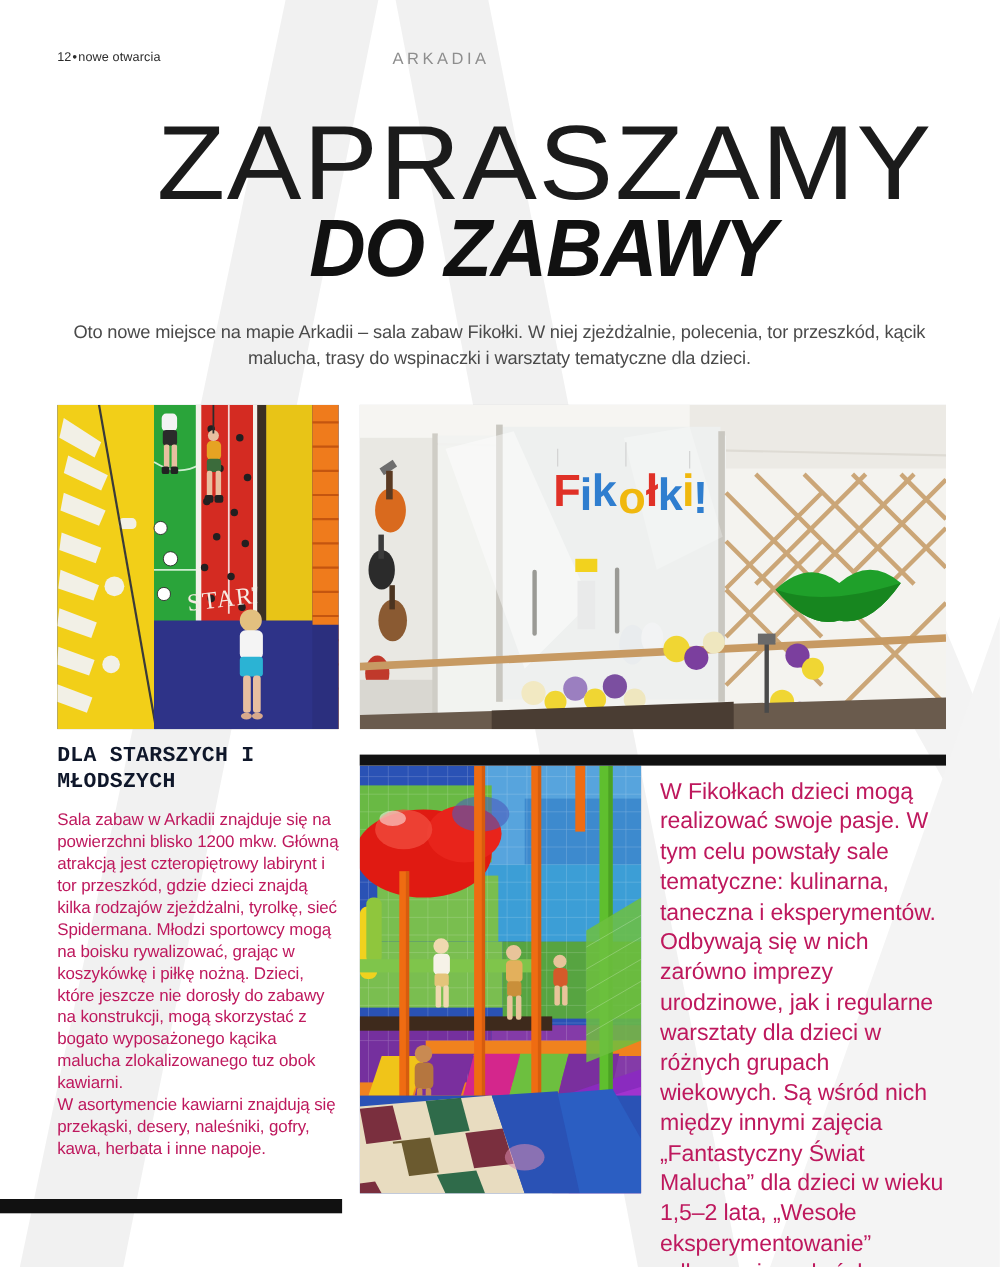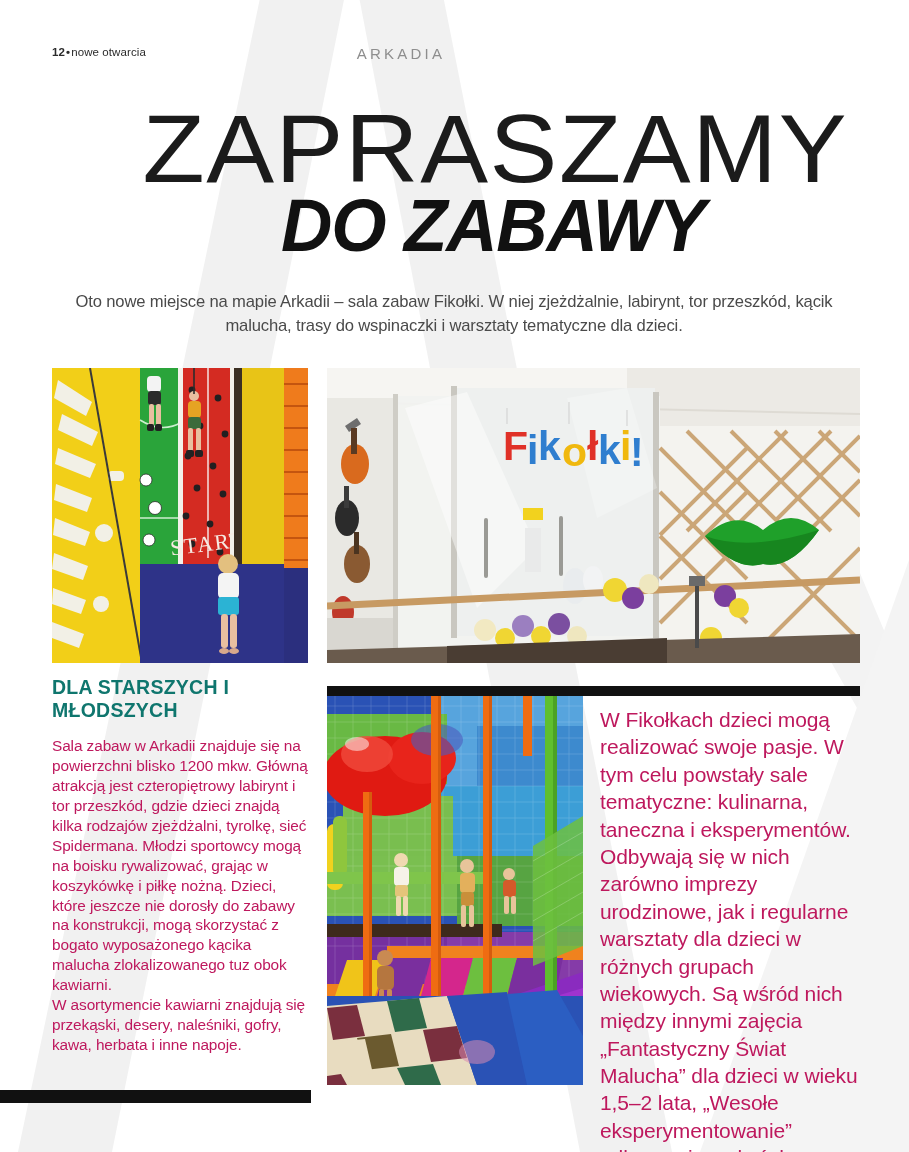--- a/index.html
+++ b/index.html
@@ -10,21 +10,21 @@
     position:relative;overflow:hidden;
     -webkit-font-smoothing:antialiased;
   }
   
   .wm{position:absolute;inset:0;overflow:hidden;pointer-events:none;z-index:0;}
   .wm svg{position:absolute;top:0;left:0;}
 
   
   .runhead{position:absolute;top:46px;left:0;width:909px;height:20px;z-index:3;}
   .folio{position:absolute;left:52px;top:0;font-size:11.5px;letter-spacing:.1px;color:#2b2b2b;white-space:nowrap;}
-  .folio .pg{font-weight:700;}
+  .folio .pg{font-weight:400;}
   .folio .dot{font-weight:700;padding:0 1px;}
   .folio .sec{font-weight:400;}
   .brand{position:absolute;left:0;top:-1px;width:802px;text-align:center;
          font-size:15px;letter-spacing:3.2px;color:#8e8e8e;font-weight:400;}
 
   
   .hl-wrap{position:absolute;top:104px;left:0;width:840px;z-index:3;text-align:center;}
   .hl1{
     font-size:96px;line-height:.93;font-weight:300;color:#1b1b1b;
     letter-spacing:1.5px;transform:scaleX(1.06);transform-origin:center;
@@ -58,22 +58,22 @@
   .rule{position:absolute;background:#111;z-index:3;}
   #rule-right{left:327px;top:686px;width:533px;height:10px;}
   #rule-bottom-left{left:0px;top:1090px;width:311px;height:13px;}
 
   
   .col{position:absolute;z-index:3;}
   #col-left{left:52px;top:676px;width:258px;}
   #col-right{left:600px;top:706px;width:260px;}
 
   .ch{
-    font-size:19.5px;line-height:1.18;font-weight:700;color:#0f766e;
-    letter-spacing:.25px;margin:0 0 14px 0;
+    font-size:19.5px;line-height:1.18;font-weight:700;color:#0f172a;
+    letter-spacing:.25px;margin:0 0 14px 0;font-family:Liberation Mono, monospace;
   }
   #col-right .ch{letter-spacing:.2px;margin-bottom:5px;}
   .cb{
     font-size:15.4px;line-height:1.295;color:#be185d;
     letter-spacing:-.1px;margin:0;
     white-space:pre-line;
   }
   #col-right .cb{font-size:21px;line-height:1.305;}
 </style>
 </head>
@@ -93,21 +93,21 @@
     <span class="pg">12</span><span class="dot">•</span><span class="sec">nowe otwarcia</span>
   </div>
   <div class="brand">ARKADIA</div>
 </div>
 
 <div class="hl-wrap">
   <div class="hl1">ZAPRASZAMY</div>
   <div class="hl2">DO ZABAWY</div>
 </div>
 
-<div class="lead">Oto nowe miejsce na mapie Arkadii – sala zabaw Fikołki. W niej zjeżdżalnie, labirynt, tor przeszkód, kącik malucha, trasy do wspinaczki i warsztaty tematyczne dla dzieci.</div>
+<div class="lead">Oto nowe miejsce na mapie Arkadii – sala zabaw Fikołki. W niej zjeżdżalnie, polecenia, tor przeszkód, kącik malucha, trasy do wspinaczki i warsztaty tematyczne dla dzieci.</div>
 
 <div class="ph" id="photo-climbing">
   <svg viewBox="0 0 256 295" preserveAspectRatio="none">
     <rect width="256" height="295" fill="#2a2f66"></rect>
 
     <rect x="0" y="0" width="88" height="295" fill="#f2cf18"></rect>
     <g fill="#f2f0e6">
       <path d="M6 12 L40 34 L34 48 L2 30 Z"></path>
       <path d="M10 46 L46 64 L40 78 L6 62 Z"></path>
       <path d="M6 80 L44 96 L38 110 L3 96 Z"></path>

